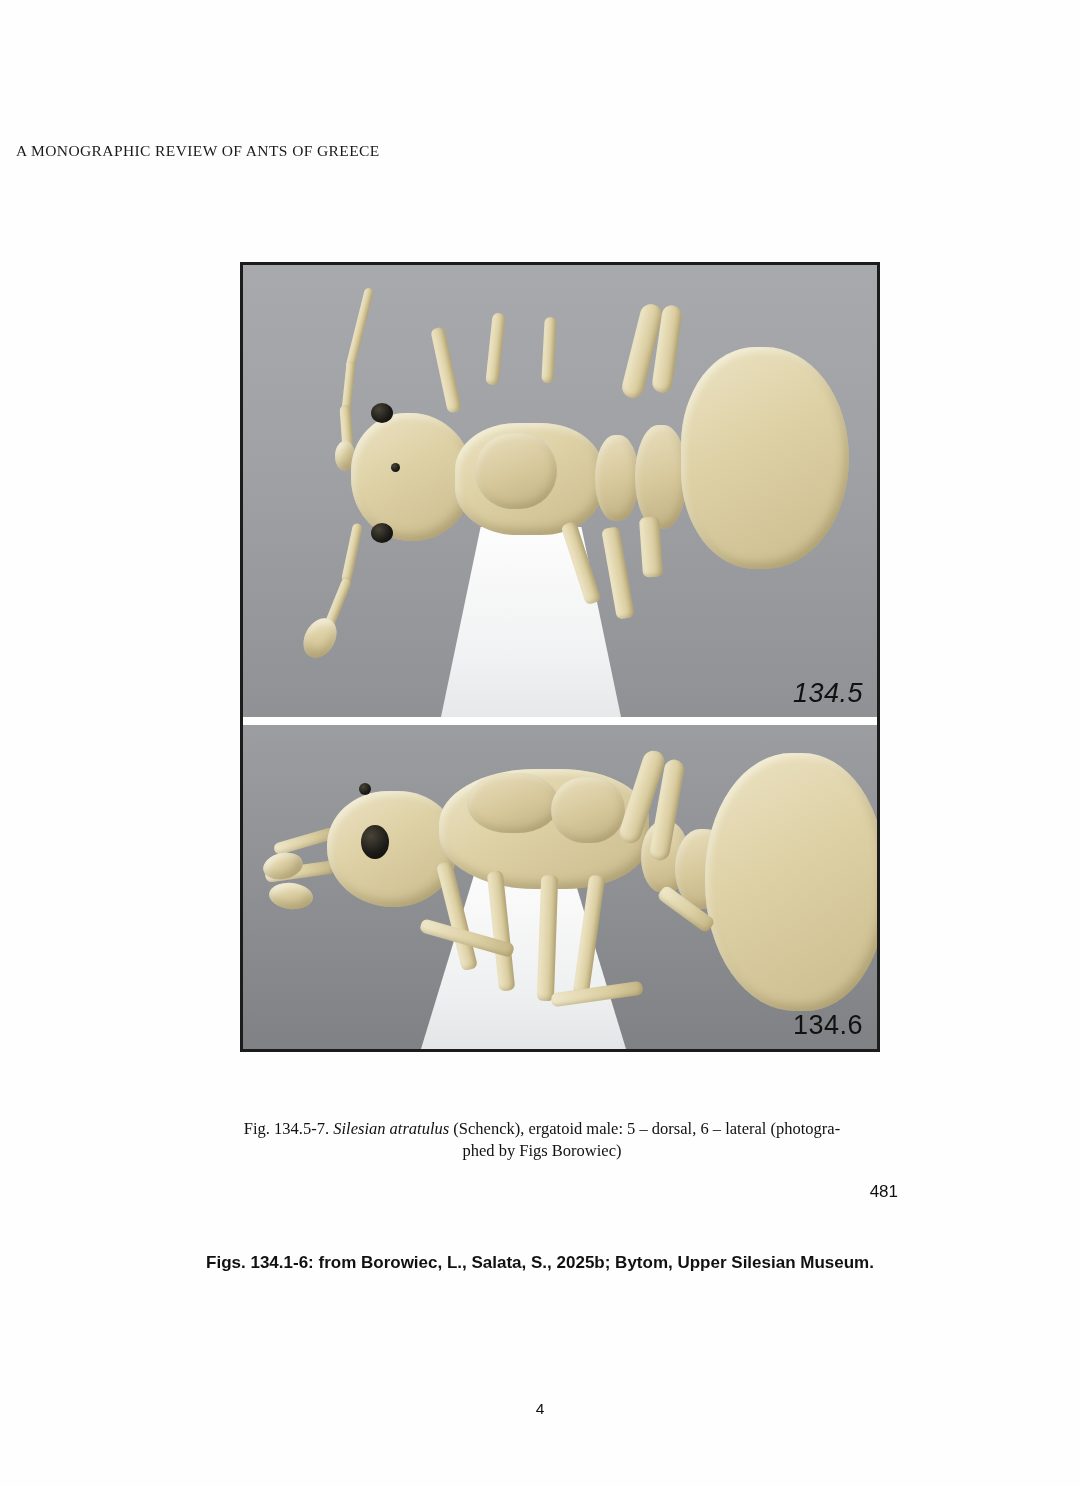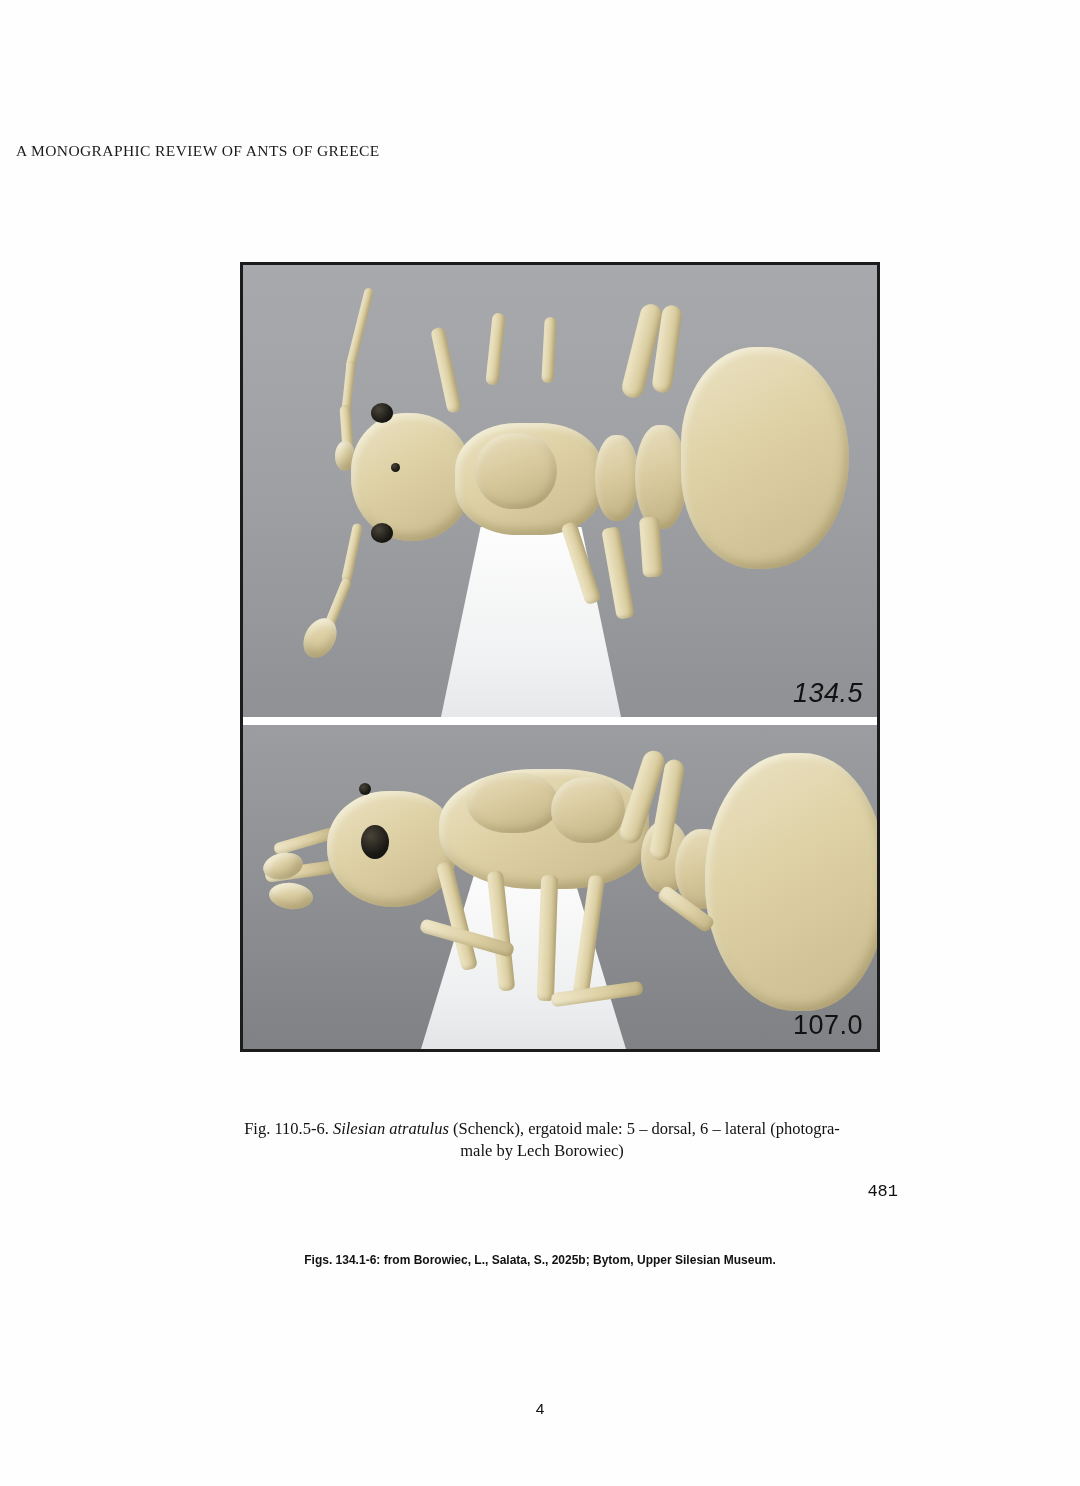--- a/index.html
+++ b/index.html
@@ -138,33 +138,33 @@
     font-size: 16.5px;
     line-height: 1.35;
     color: #111;
   }
   .caption i { font-style: italic; }
 
   .folio {
     position: absolute;
     right: 182px;
     top: 1182px;
-    font-family: Liberation Mono, monospace;
+    font-family: Liberation Sans, sans-serif;
     font-size: 17px;
     color: #111;
   }
 
   .source-note {
     position: absolute;
     left: 0;
     top: 1253px;
     width: 100%;
     text-align: center;
     font-family: "Liberation Sans", sans-serif;
-    font-size: 12px;
+    font-size: 17px;
     font-weight: bold;
     color: #111;
   }
 
   .page-number {
     position: absolute;
     left: 0;
     top: 1400px;
     width: 100%;
     text-align: center;
@@ -247,28 +247,28 @@
       <div class="leg" style="left:388px; top:24px; width:22px; height:96px; transform:rotate(18deg); border-radius:12px;"></div>
       <div class="leg" style="left:414px; top:34px; width:20px; height:102px; transform:rotate(10deg); border-radius:12px;"></div>
       <div class="leg" style="left:206px; top:136px; width:16px; height:110px; transform:rotate(-14deg);"></div>
       <div class="leg" style="left:250px; top:146px; width:16px; height:120px; transform:rotate(-6deg);"></div>
       <div class="leg" style="left:296px; top:150px; width:17px; height:126px; transform:rotate(2deg);"></div>
       <div class="leg" style="left:338px; top:150px; width:16px; height:120px; transform:rotate(8deg);"></div>
       <div class="leg" style="left:176px; top:206px; width:96px; height:14px; transform:rotate(16deg);"></div>
       <div class="leg" style="left:308px; top:262px; width:92px; height:14px; transform:rotate(-8deg);"></div>
       <div class="leg" style="left:412px; top:176px; width:62px; height:16px; transform:rotate(36deg);"></div>
 
-      <div class="panel-label">107.0</div>
+      <div class="panel-label">134.6</div>
     </div>
 
   </div>
 
   <div class="caption">
-    <span>Fig. 110.5-6. </span><i>Silesian atratulus</i><span> (Schenck), ergatoid male: 5 – dorsal, 6 – lateral (photogra-</span><br>
-    <span>male by Lech Borowiec)</span>
+    <span>Fig. 134.5-7. </span><i>Silesian atratulus</i><span> (Schenck), ergatoid male: 5 – dorsal, 6 – lateral (photogra-</span><br>
+    <span>phed by Figs Borowiec)</span>
   </div>
 
   <div class="folio">481</div>
 
   <div class="source-note">Figs. 134.1-6: from Borowiec, L., Salata, S., 2025b; Bytom, Upper Silesian Museum.</div>
 
   <div class="page-number">4</div>
 
 </div>
 

